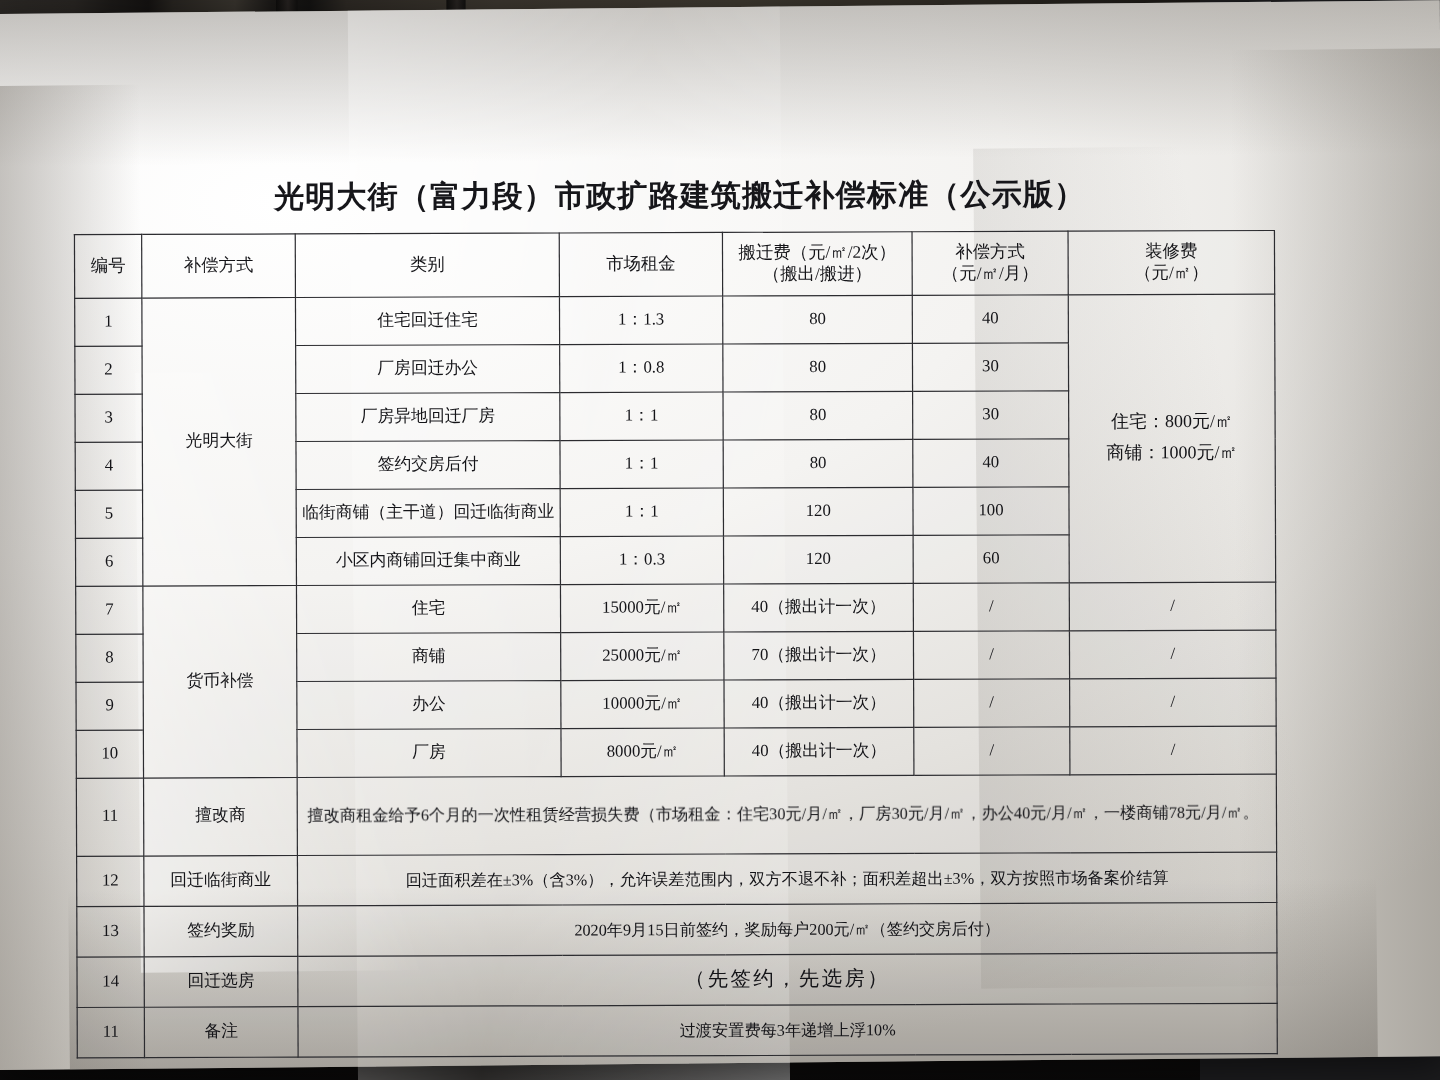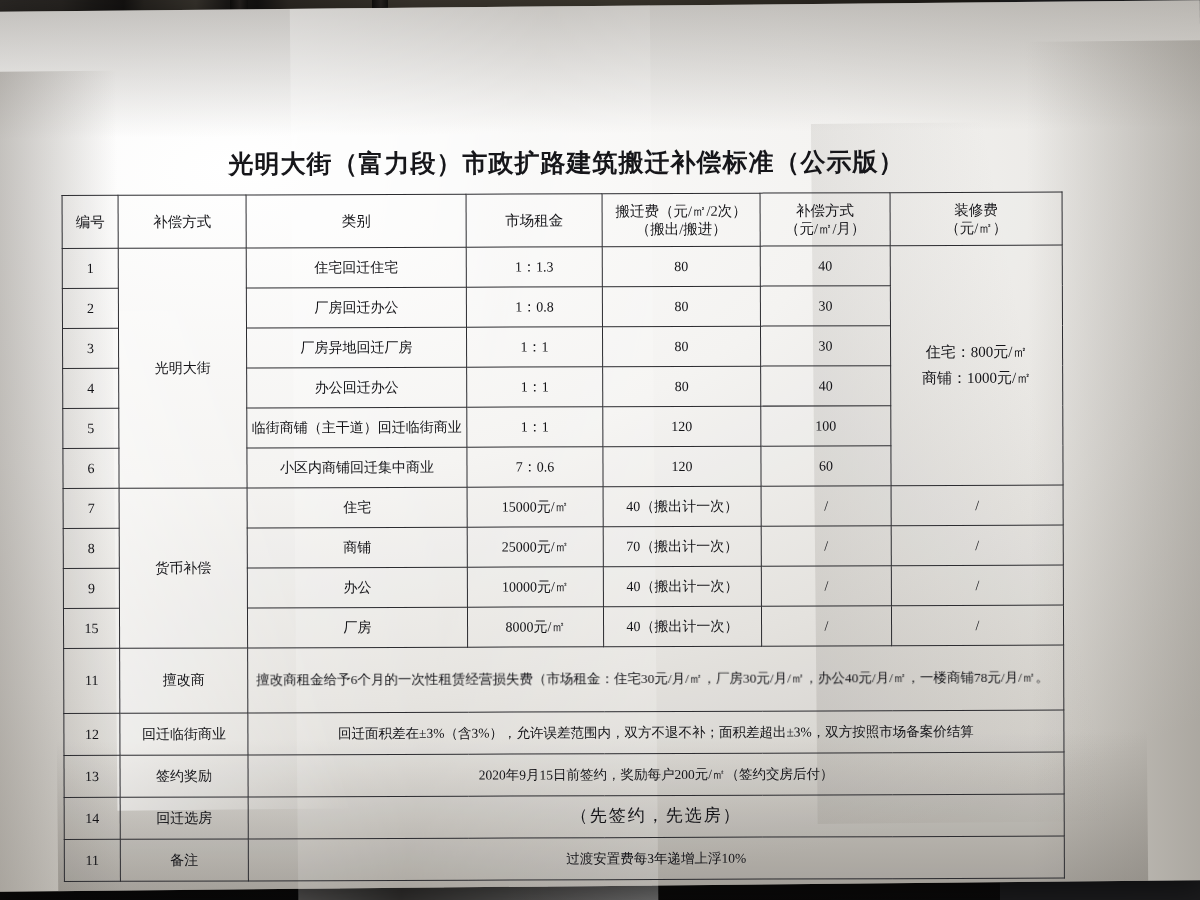--- a/index.html
+++ b/index.html
@@ -211,36 +211,36 @@
           </tr>
           <tr>
             <td>3</td>
             <td>厂房异地回迁厂房</td>
             <td>1：1</td>
             <td>80</td>
             <td>30</td>
           </tr>
           <tr>
             <td>4</td>
-            <td>办公回迁办公</td>
+            <td>签约交房后付</td>
             <td>1：1</td>
             <td>80</td>
             <td>40</td>
           </tr>
           <tr>
             <td>5</td>
             <td>临街商铺（主干道）回迁临街商业</td>
             <td>1：1</td>
             <td>120</td>
             <td>100</td>
           </tr>
           <tr>
             <td>6</td>
             <td>小区内商铺回迁集中商业</td>
-            <td>7：0.6</td>
+            <td>1：0.3</td>
             <td>120</td>
             <td>60</td>
           </tr>
 
           <tr>
             <td>7</td>
             <td rowspan="4">货币补偿</td>
             <td>住宅</td>
             <td>15000元/㎡</td>
             <td>40（搬出计一次）</td>
@@ -257,21 +257,21 @@
           </tr>
           <tr>
             <td>9</td>
             <td>办公</td>
             <td>10000元/㎡</td>
             <td>40（搬出计一次）</td>
             <td>/</td>
             <td>/</td>
           </tr>
           <tr>
-            <td>15</td>
+            <td>10</td>
             <td>厂房</td>
             <td>8000元/㎡</td>
             <td>40（搬出计一次）</td>
             <td>/</td>
             <td>/</td>
           </tr>
 
           <tr>
             <td>11</td>
             <td>擅改商</td>

